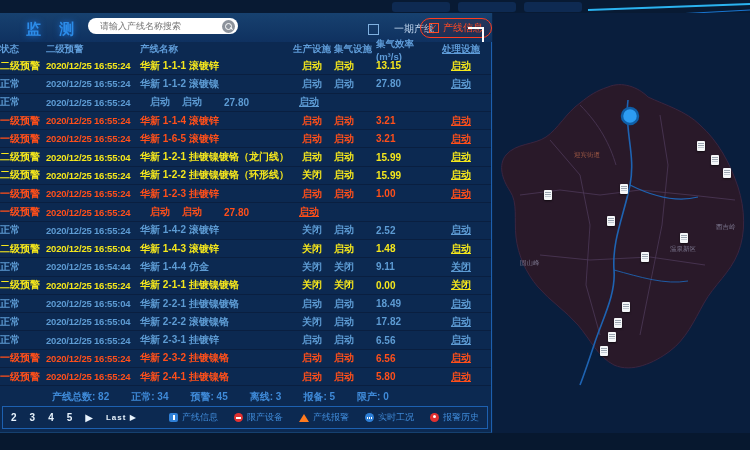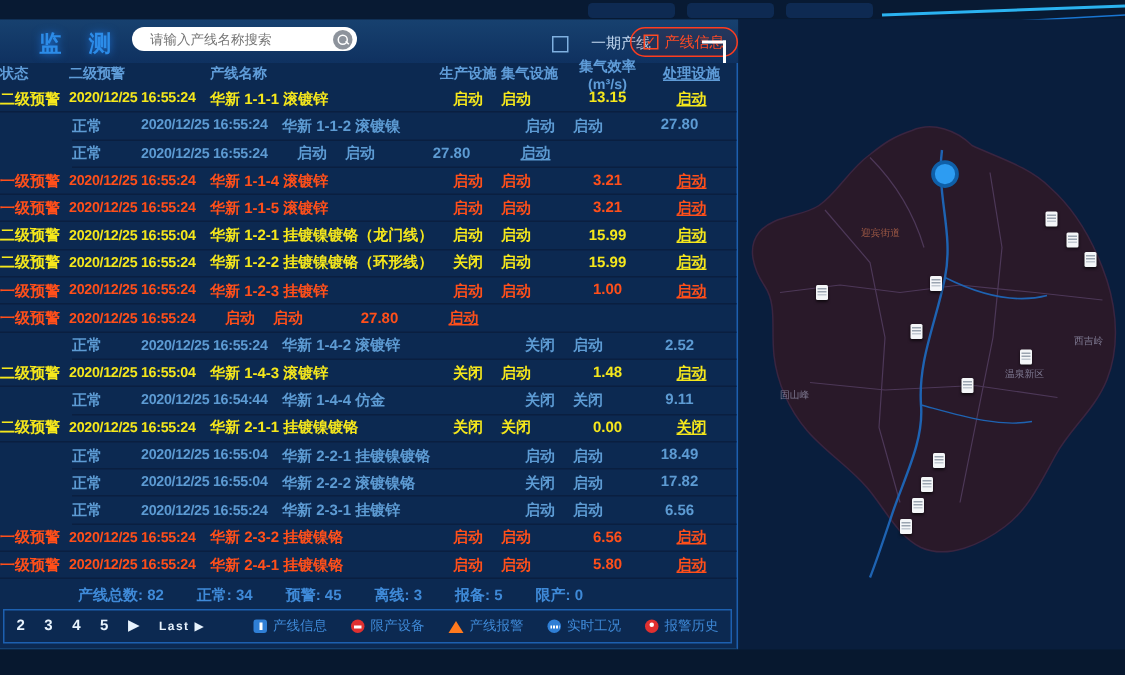--- a/index.html
+++ b/index.html
@@ -35,23 +35,23 @@
         border-right:1px solid #1d5fae;border-bottom:1px solid #15406f;box-sizing:border-box;}
   .thead{display:flex;height:15px;align-items:center;font-size:9.5px;font-weight:bold;color:#5f9cd8;}
   .rows{position:absolute;left:0;top:15px;width:100%;}
   .row{display:flex;height:17.3px;align-items:center;font-size:10px;font-weight:bold;
        border-bottom:1px solid #0a1f40;cursor:pointer;}
   .c0{width:46px;text-align:left;flex:none;}
   .c1{width:92px;flex:none;font-size:9.5px;letter-spacing:-0.2px;}
   .c2{width:152px;flex:none;padding-left:2px;box-sizing:border-box;white-space:nowrap;overflow:hidden;}
   .c3{width:44px;text-align:center;flex:none;}
   .c4{width:42px;flex:none;}
-  .c5{width:58px;text-align:center;flex:none;}
+  .c5{width:58px;text-align:left;flex:none;}
   .c6{width:54px;text-align:center;flex:none;text-decoration:underline;}
-  .normal{color:#5d9bd3;margin-left:48px;} .warn1{color:#ff4f1a;} .warn2{color:#f5e71c;}
+  .normal{color:#5d9bd3;} .warn1{color:#ff4f1a;} .warn2{color:#f5e71c;}
   .summary{position:absolute;left:0;top:347px;width:100%;height:16px;display:flex;gap:22px;
            padding-left:52px;box-sizing:border-box;align-items:center;
            font-size:10px;font-weight:bold;color:#3f8ad8;}
   .botbar{position:absolute;left:2px;top:364px;width:486px;height:23px;border:1px solid #1d60b0;
           display:flex;align-items:center;justify-content:space-between;box-sizing:border-box;padding:0 8px;}
   .pager{display:flex;gap:13px;align-items:center;color:#e8f3fd;font-size:10px;font-weight:bold;}
   .pager span{cursor:pointer;}
   .pglast{font-size:8px;letter-spacing:1px;}
   .legend{display:flex;gap:16px;align-items:flex-start;font-size:9px;color:#3f8ad8;}
   .litem{display:flex;gap:4px;align-items:center;cursor:pointer;}
@@ -148,21 +148,21 @@
         <div class="c1">2020/12/25 16:55:24</div>
         <div class="c2">华新 1-1-4 滚镀锌</div>
         <div class="c3">启动</div>
         <div class="c4">启动</div>
         <div class="c5">3.21</div>
         <div class="c6">启动</div>
       </div>
       <div class="row warn1">
         <div class="c0">一级预警</div>
         <div class="c1">2020/12/25 16:55:24</div>
-        <div class="c2">华新 1-1-5 滚镀锌</div>
+        <div class="c2">华新 1-6-5 滚镀锌</div>
         <div class="c3">启动</div>
         <div class="c4">启动</div>
         <div class="c5">3.21</div>
         <div class="c6">启动</div>
       </div>
       <div class="row warn2">
         <div class="c0">二级预警</div>
         <div class="c1">2020/12/25 16:55:04</div>
         <div class="c2">华新 1-2-1 挂镀镍镀铬（龙门线）</div>
         <div class="c3">启动</div>

